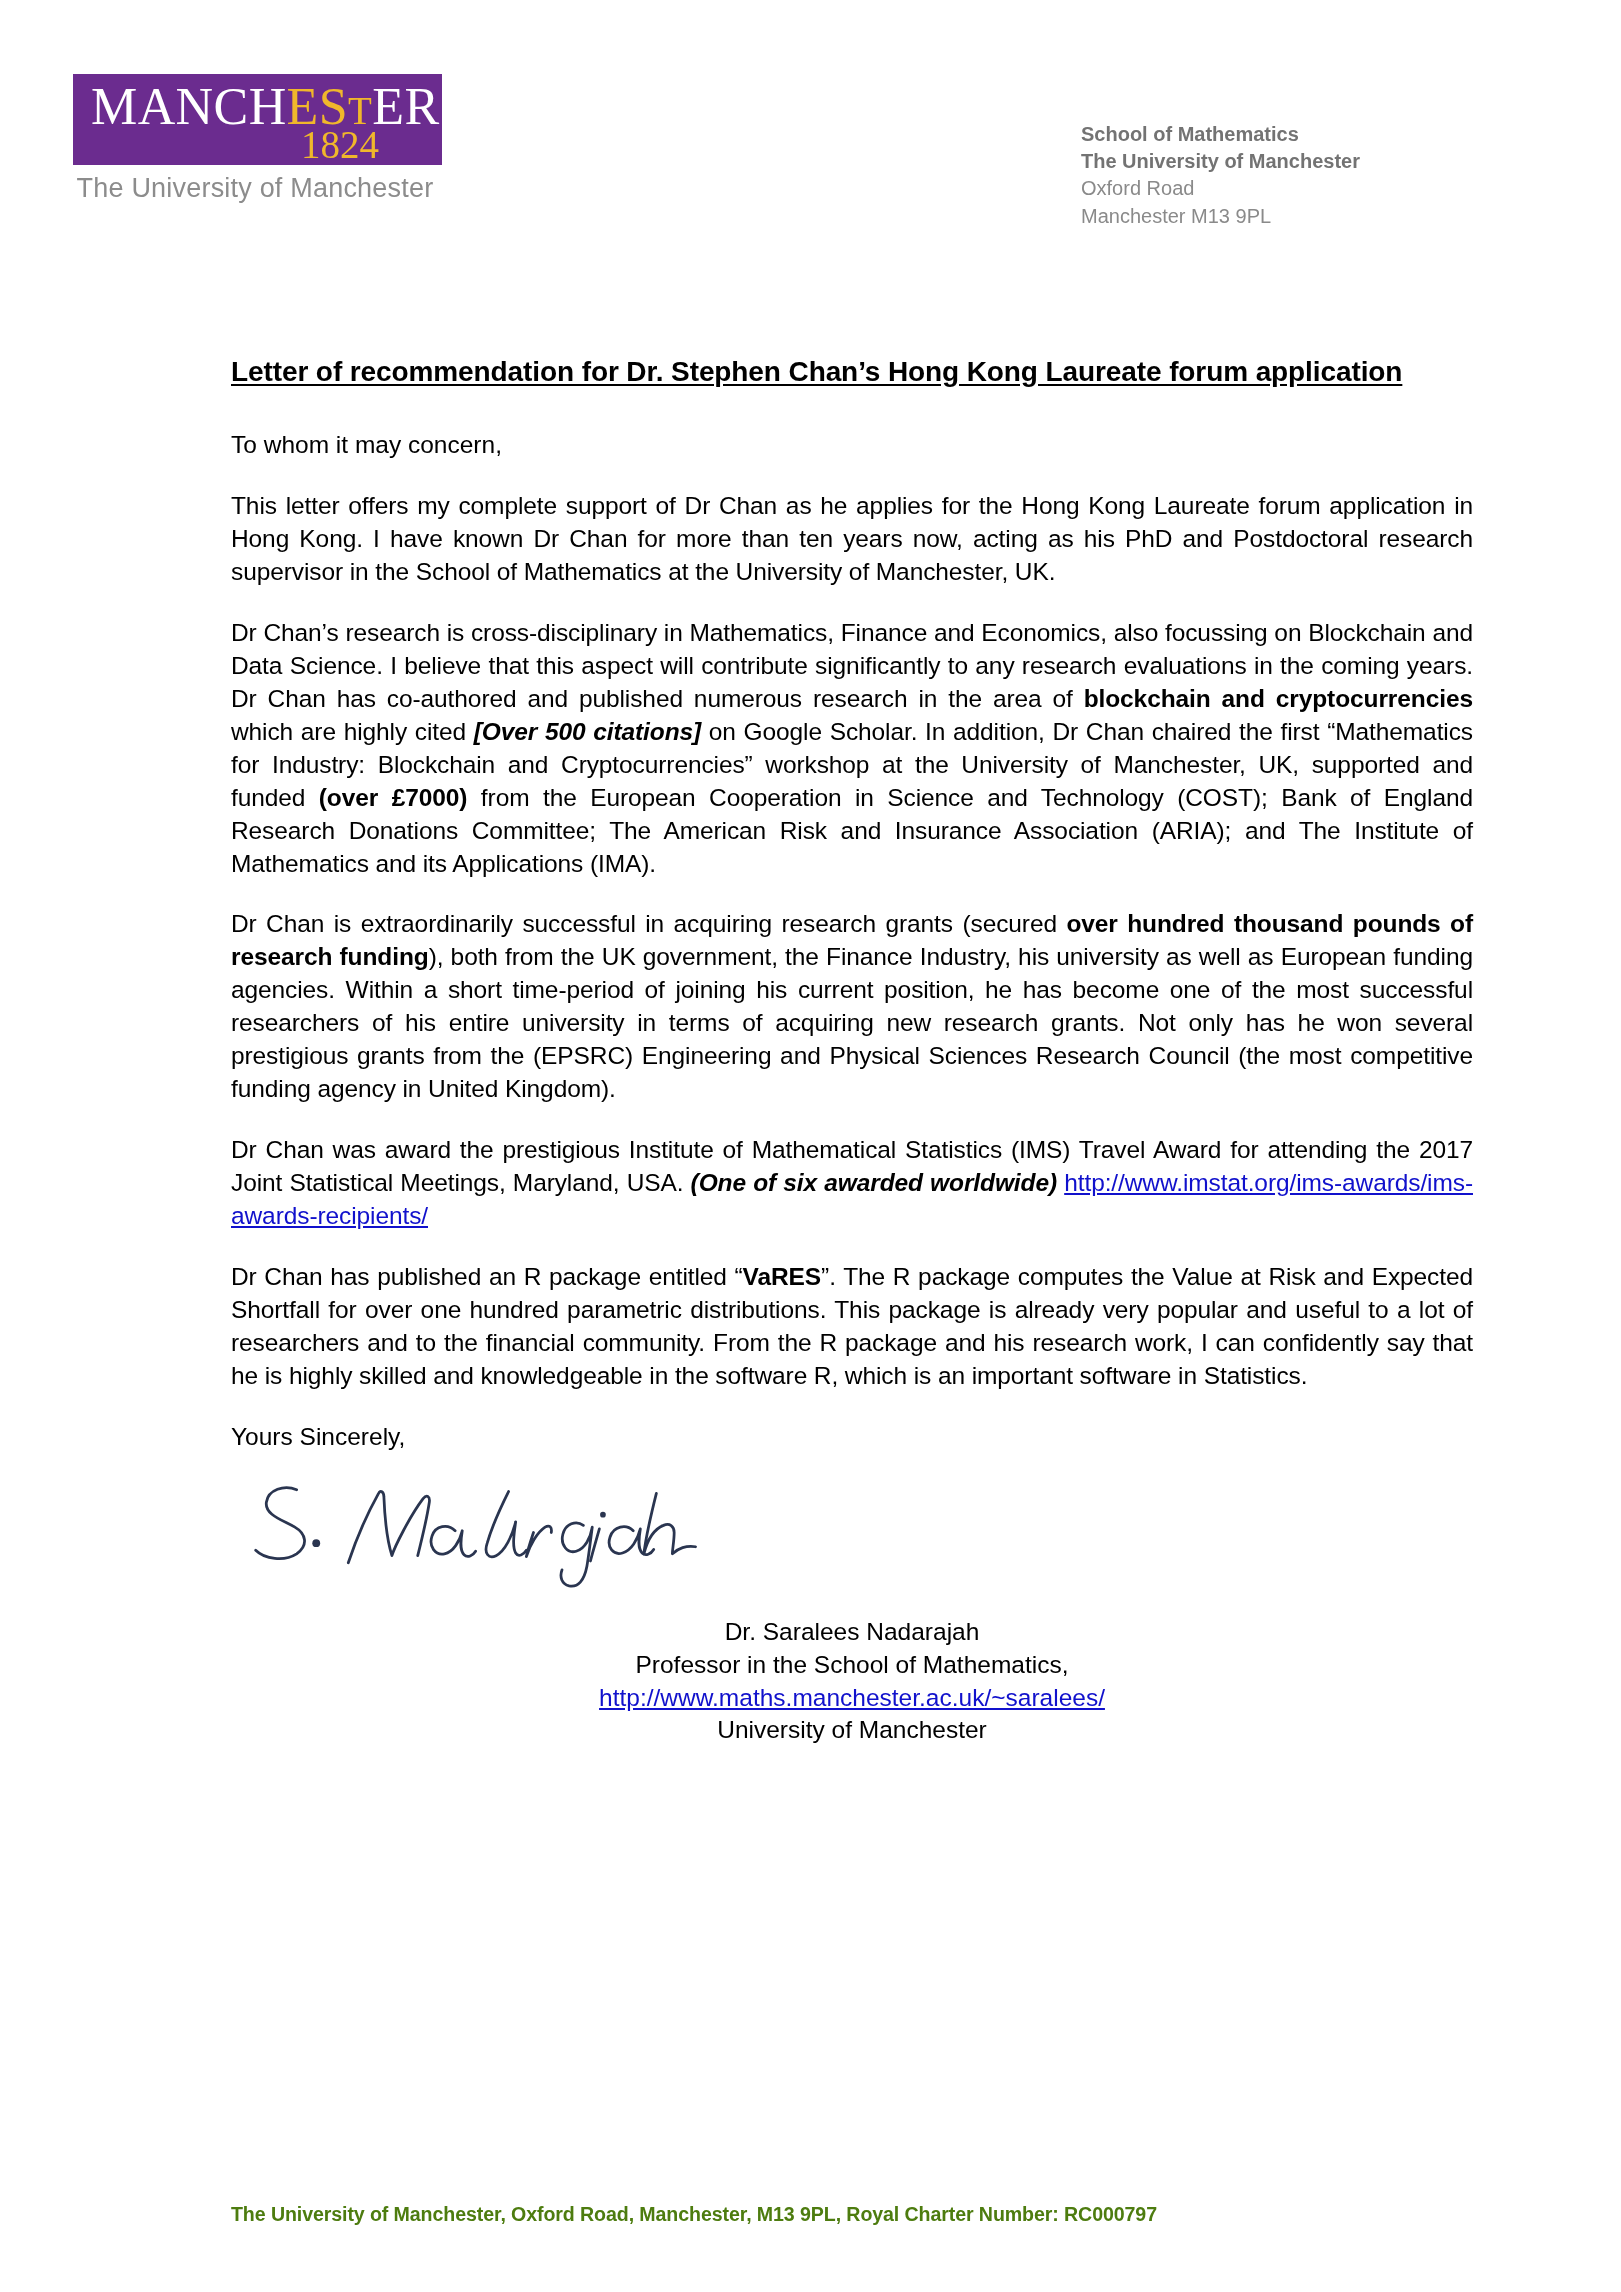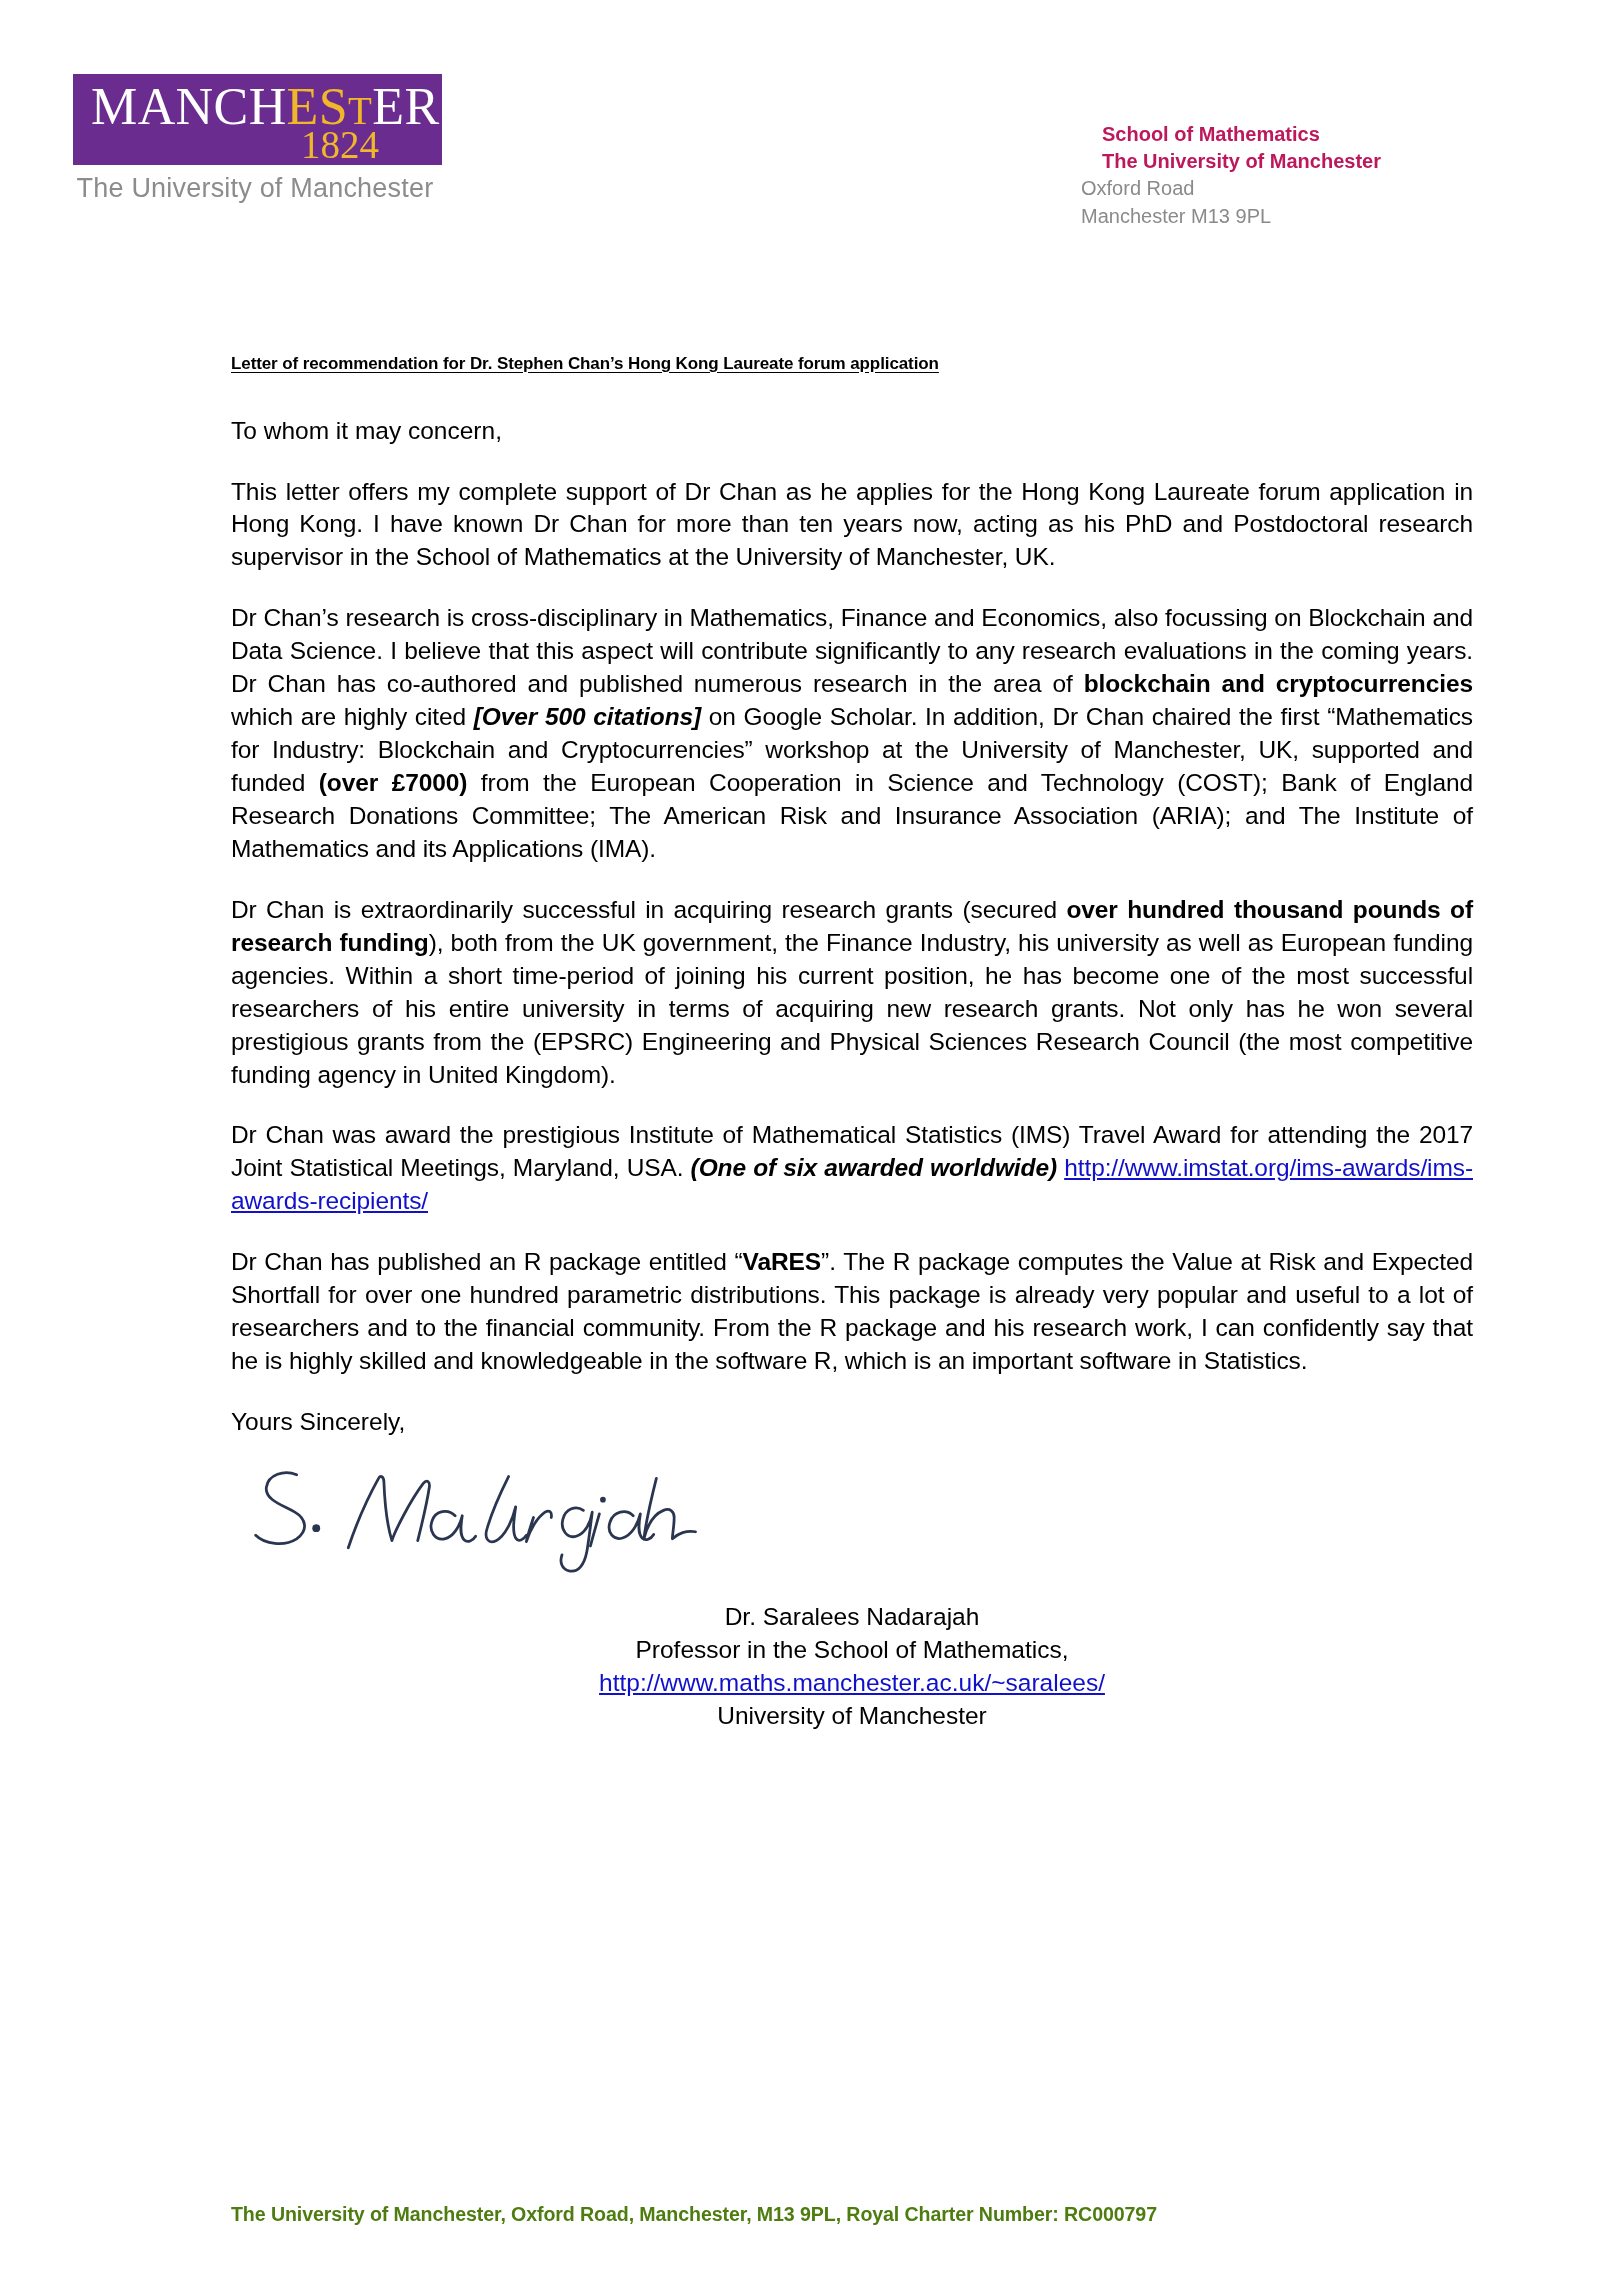--- a/index.html
+++ b/index.html
@@ -77,34 +77,33 @@
     position: absolute;
     left: 1081px;
     top: 121px;
     font-family: "Liberation Sans", sans-serif;
     font-size: 20px;
     line-height: 1.36;
     color: #8A8A8A;
   }
   .addr .b {
     font-weight: bold;
-    color: #be185d;
-    margin-left: 21px;
+    color: #737373;
   }
 
   
   .letter {
     position: absolute;
     left: 231px;
     top: 353px;
     width: 1242px;
   }
 
   .doc-title {
-    font-size: 17px;
+    font-size: 28px;
     font-weight: bold;
     line-height: 1.33;
     text-decoration: underline;
     text-underline-offset: 2.7px;
     margin: 0 0 39px 0;
     letter-spacing: -0.1px;
   }
 
   p.body {
     font-size: 24.5px;

